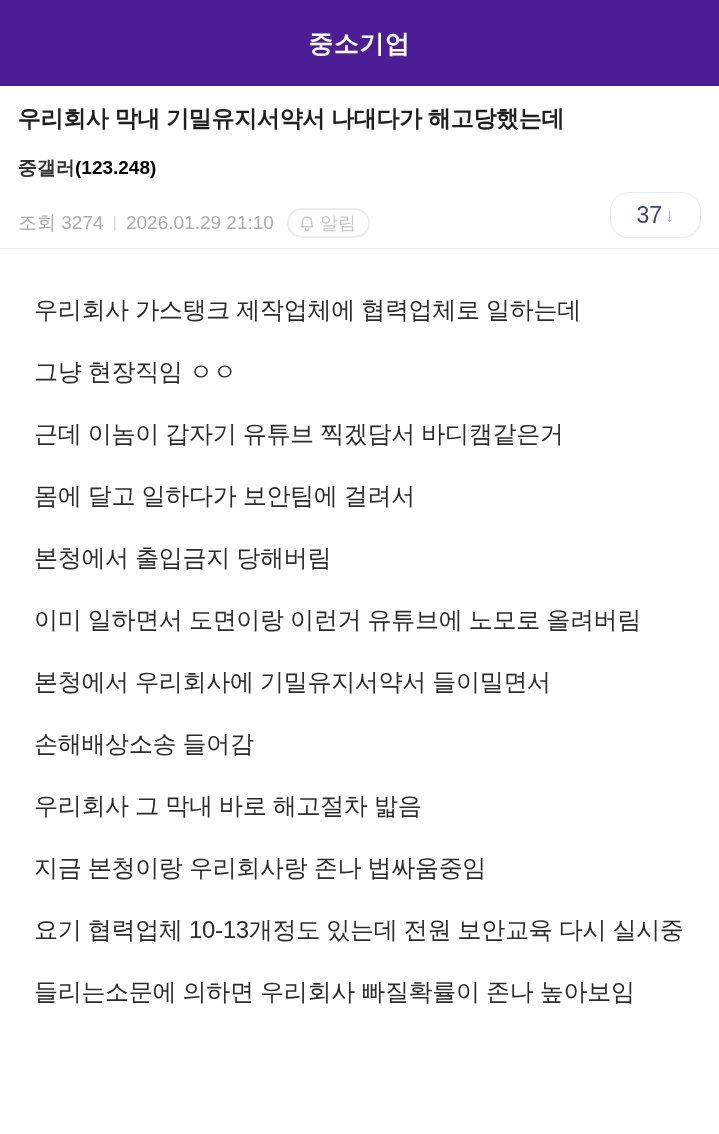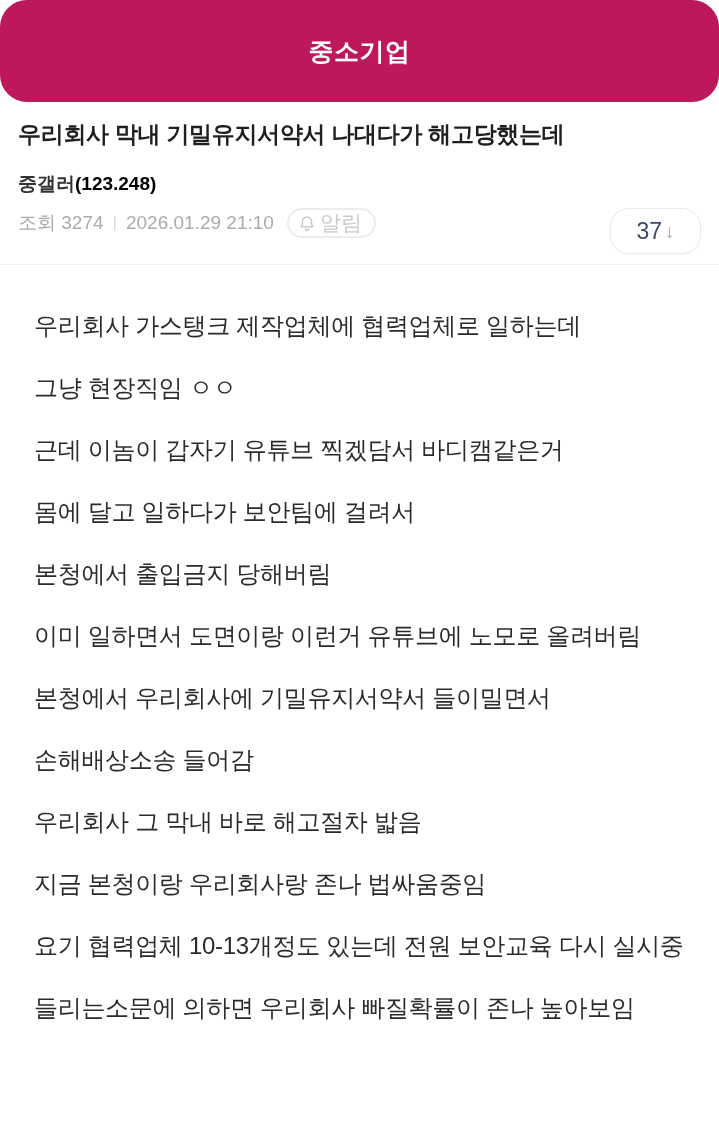--- a/index.html
+++ b/index.html
@@ -11,26 +11,25 @@
   .screen {
     position: relative;
     width: 719px;
     height: 1134px;
     background: #ffffff;
     overflow: hidden;
   }
 
   
   .gallery-header {
-    height: 102px;
-    background: #be185d;
+    height: 86px;
+    background: #4c1d95;
     display: flex;
     align-items: center;
     justify-content: center;
-    border-radius: 27px;
   }
   .gallery-header h1 {
     color: #ffffff;
     font-size: 25px;
     font-weight: 600;
     letter-spacing: 0.5px;
   }
 
   
   .post-head {
@@ -56,21 +55,21 @@
   }
   .author-ip {
     font-size: 19px;
     font-weight: 700;
     color: #000000;
   }
   .meta-row {
     margin-top: 11px;
     margin-bottom: 10px;
     display: flex;
-    align-items: flex-start;
+    align-items: flex-end;
     justify-content: space-between;
   }
   .meta-left {
     display: flex;
     align-items: center;
     gap: 9px;
     color: #ababab;
     font-size: 19px;
   }
   .meta-sep {
@@ -81,21 +80,21 @@
     display: inline-flex;
     align-items: center;
     gap: 4px;
     height: 30px;
     padding: 0 12px 0 9px;
     margin-left: 4px;
     border: 2px solid #ececec;
     border-radius: 16px;
     background: #ffffff;
     color: #c9c9c9;
-    font-size: 21px;
+    font-size: 18px;
     cursor: pointer;
   }
   .alarm-pill svg { display: block; }
   .vote-box {
     width: 91px;
     height: 46px;
     border: 1px solid #e9e9ef;
     border-radius: 19px;
     background: #ffffff;
     display: flex;

